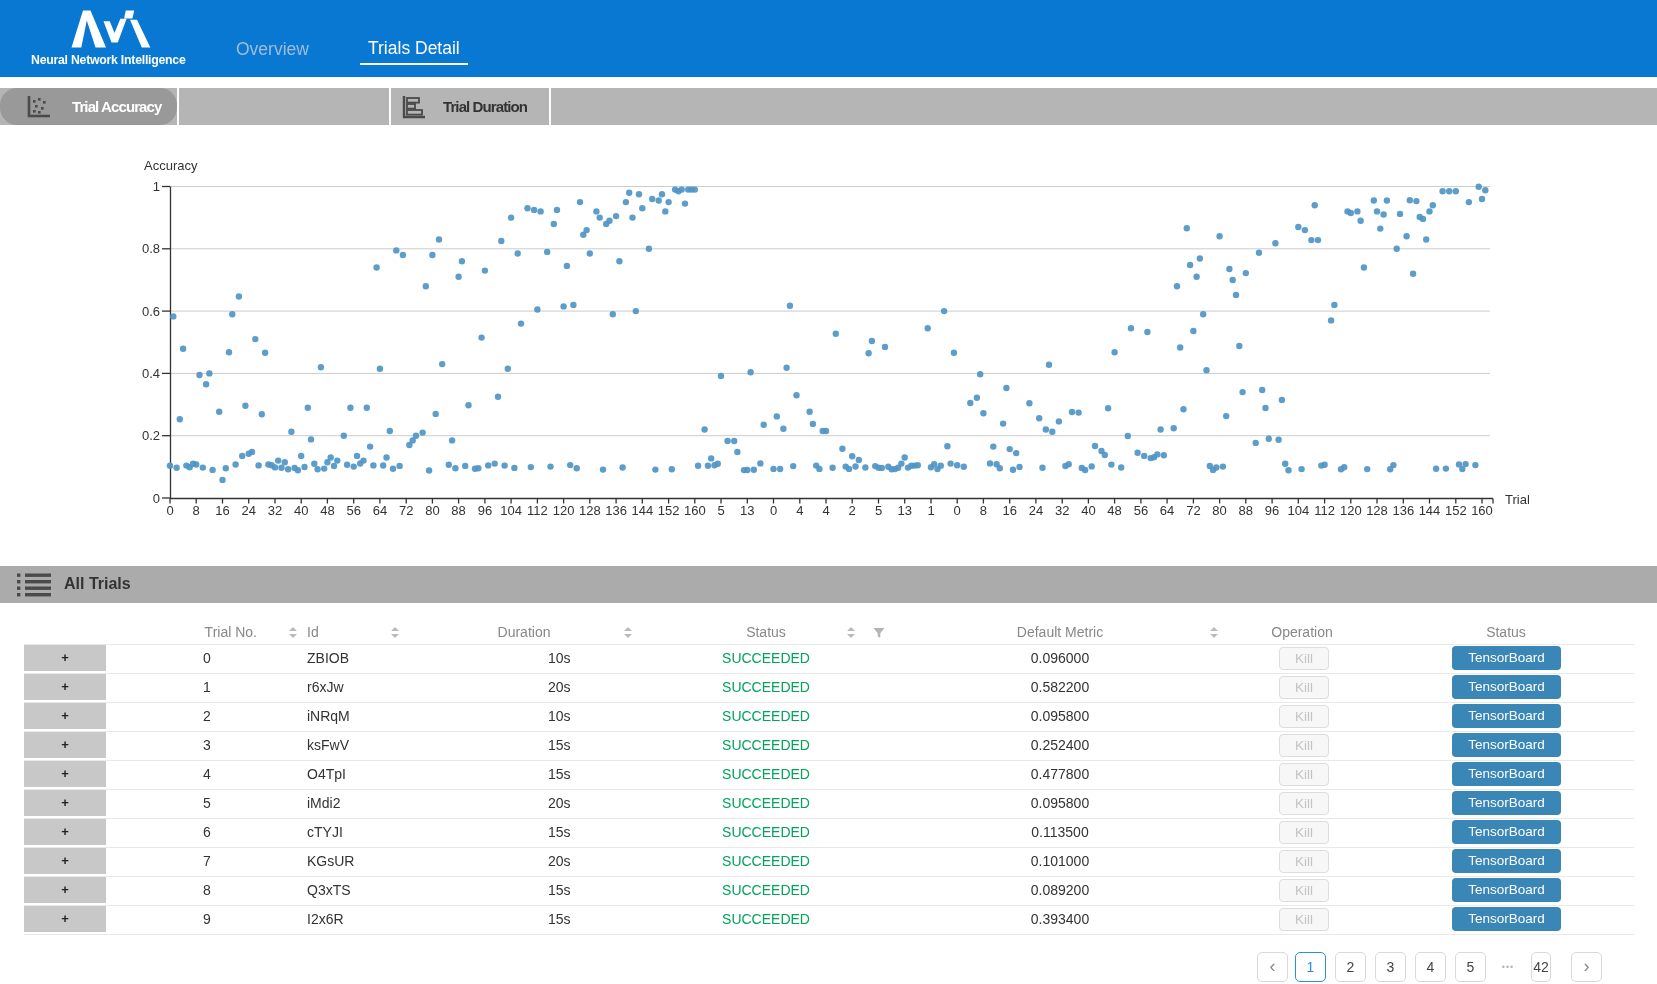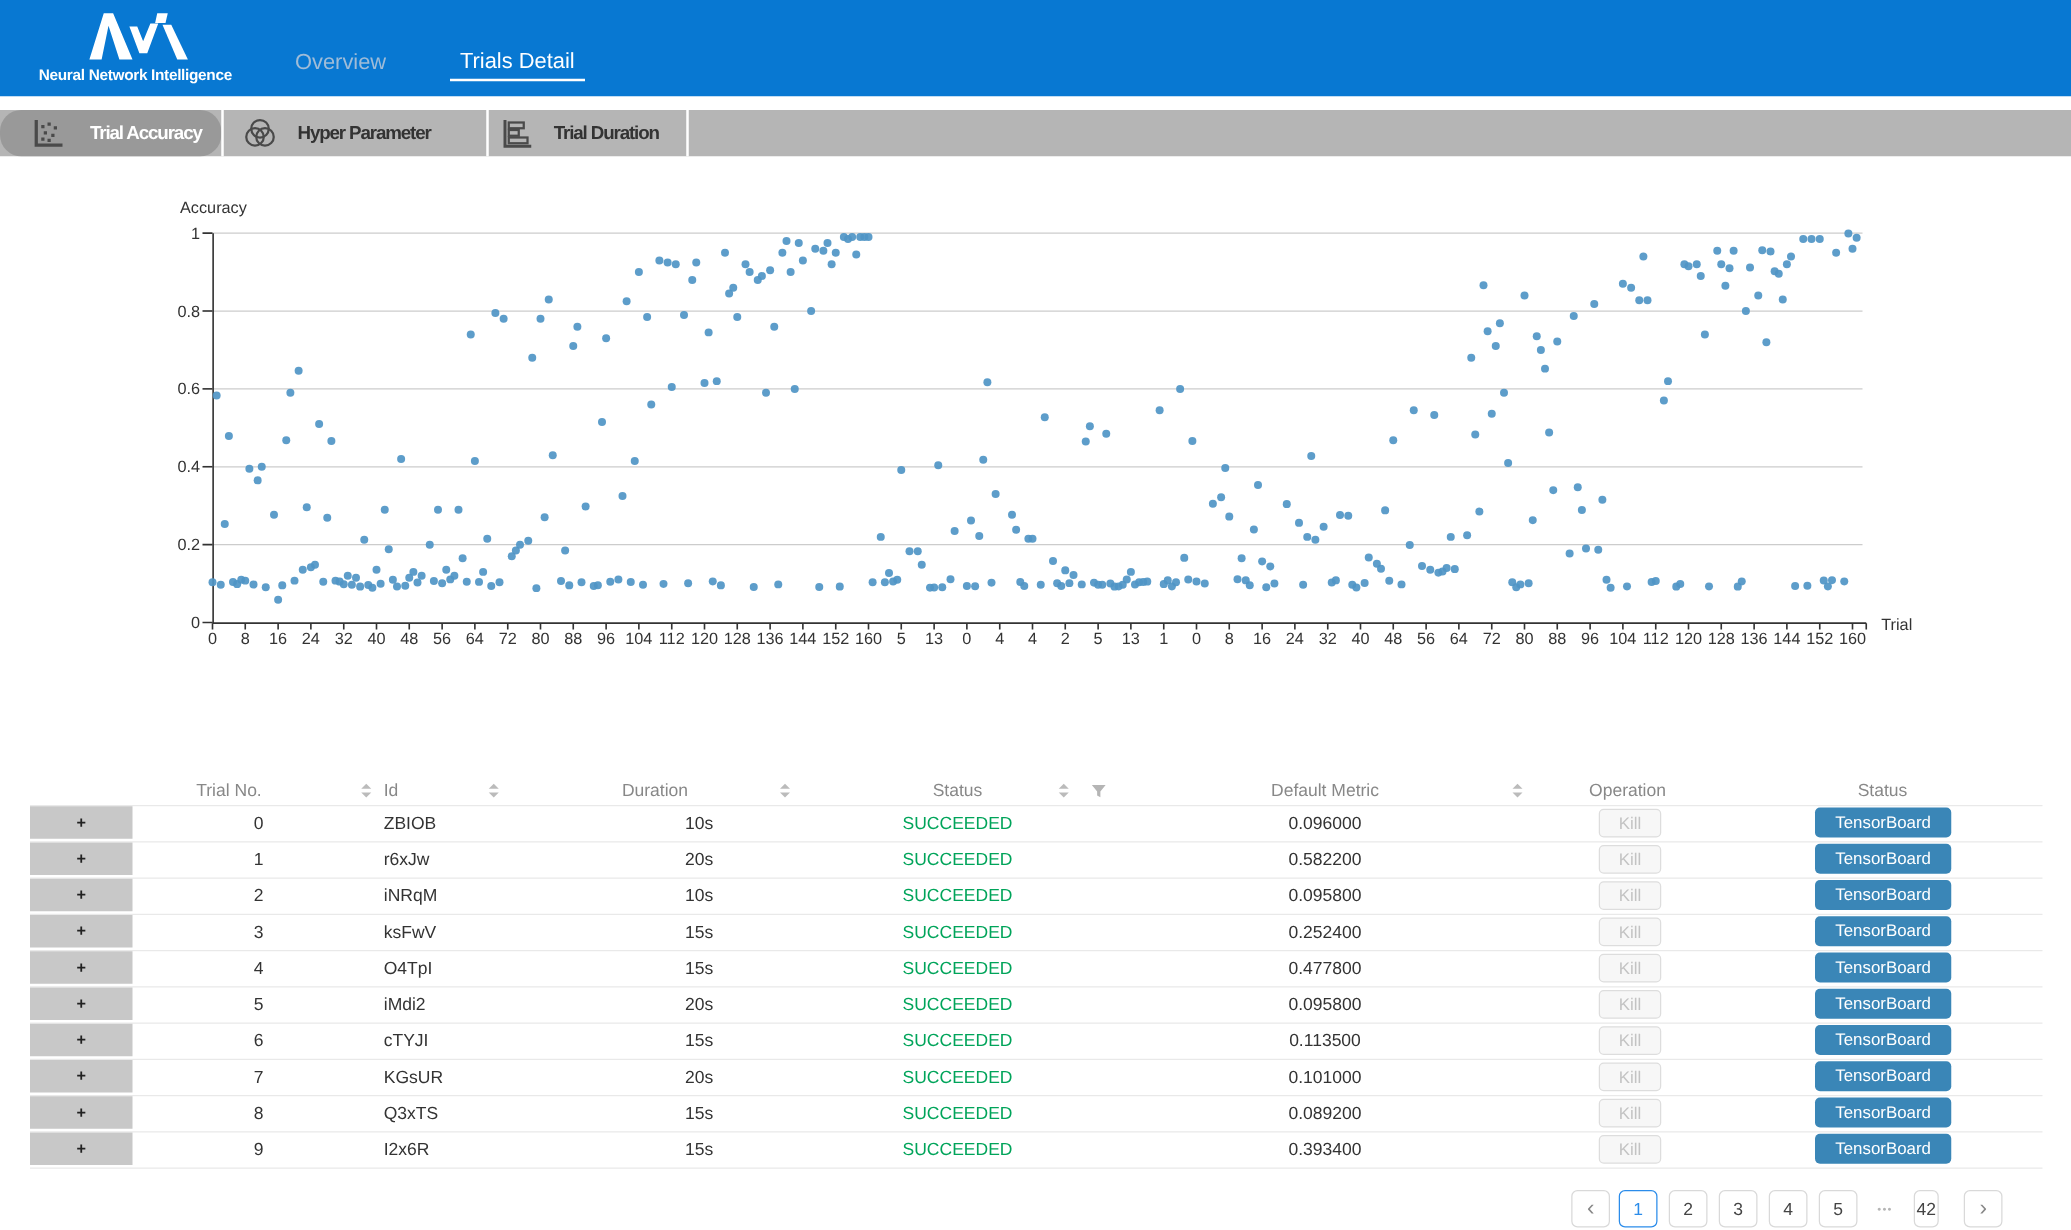--- a/index.html
+++ b/index.html
@@ -91,28 +91,20 @@
           <rect x="17" y="6" width="2.6" height="2.6"></rect>
             <rect x="9" y="10" width="2.6" height="2.6"></rect>
           <rect x="15" y="12" width="2.6" height="2.6"></rect>
             <rect x="7" y="15" width="2.6" height="2.6"></rect>
           <rect x="12" y="16" width="2.6" height="2.6"></rect>
         </g>
       </svg>
       <div class="tabtxt1">Trial Accuracy</div>
     </div>
     <div class="tabsep" style="left:177px"></div>
-    <div class="tab" id="tab2">
-      <svg width="30" height="30" viewBox="0 0 30 30" style="position:absolute;left:14px;top:4px" fill="none" stroke="#4a4a4a" stroke-width="1.8">
-        <circle cx="15" cy="11" r="7"></circle>
-        <circle cx="11" cy="17.5" r="7"></circle>
-        <circle cx="19" cy="17.5" r="7"></circle>
-      </svg>
-      <div class="tabtxt" style="left:59px">Hyper Parameter</div>
-    </div>
     <div class="tabsep" style="left:389px"></div>
     <div class="tab" id="tab3">
       <svg width="26" height="24" viewBox="0 0 26 24" style="position:absolute;left:10px;top:7px">
         <path d="M3 1 V22 H24" stroke="#4a4a4a" stroke-width="2.4" fill="none"></path>
         <g fill="none" stroke="#4a4a4a" stroke-width="1.8">
           <rect x="6" y="3" width="12" height="4.6"></rect>
           <rect x="6" y="9" width="8" height="4.6"></rect>
           <rect x="6" y="15" width="15" height="4.6"></rect>
         </g>
       </svg>
@@ -587,22 +579,37 @@
         <circle cx="1462.3" cy="344.1" r="3.2"></circle>
         <circle cx="1465.6" cy="339.1" r="3.2"></circle>
         <circle cx="1468.9" cy="77.1" r="3.2"></circle>
         <circle cx="1475.4" cy="340.1" r="3.2"></circle>
         <circle cx="1478.7" cy="61.8" r="3.2"></circle>
         <circle cx="1482.0" cy="74.0" r="3.2"></circle>
         <circle cx="1485.3" cy="65.2" r="3.2"></circle>
       </g>
   </svg>
 
-
-  <div class="hcell" style="left:157px;width:100px;text-align:left">Trial No.</div>
+  <div id="atbar">
+    <svg width="36" height="26" viewBox="0 0 36 26" style="position:absolute;left:16px;top:5px">
+      <g fill="#4a4a4a">
+        <rect x="1" y="2.5" width="3.4" height="3.4"></rect>
+          <rect x="1" y="9" width="3.4" height="3.4"></rect>
+        <rect x="1" y="15.5" width="3.4" height="3.4"></rect>
+          <rect x="1" y="22" width="3.4" height="3.4"></rect>
+        <rect x="9" y="2.5" width="26" height="3.4"></rect>
+          <rect x="9" y="9" width="26" height="3.4"></rect>
+        <rect x="9" y="15.5" width="26" height="3.4"></rect>
+          <rect x="9" y="22" width="26" height="3.4"></rect>
+      </g>
+    </svg>
+    <div id="attxt">All Trials</div>
+  </div>
+
+  <div class="hcell" style="left:157px;width:100px;text-align:right">Trial No.</div>
   <div class="sorter" style="left:289px;top:627px">
       <b class="up"></b>
       <b class="dn"></b>
     </div>
   <div class="hcell" style="left:307px">Id</div>
   <div class="sorter" style="left:391px;top:627px">
       <b class="up"></b>
       <b class="dn"></b>
     </div>
   <div class="hcell" style="left:474px;width:100px;text-align:center">Duration</div>

